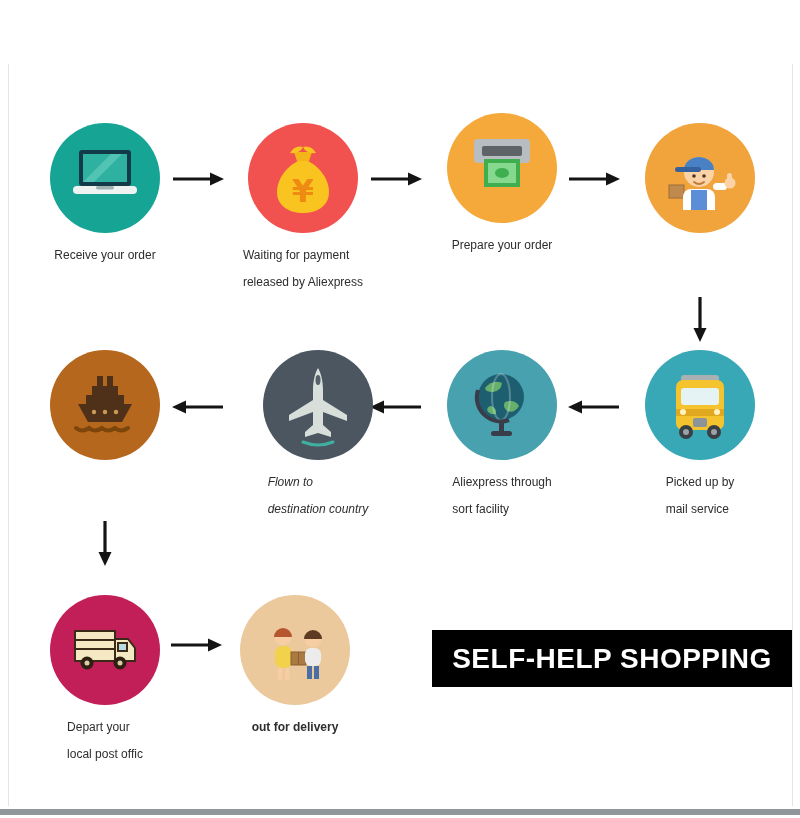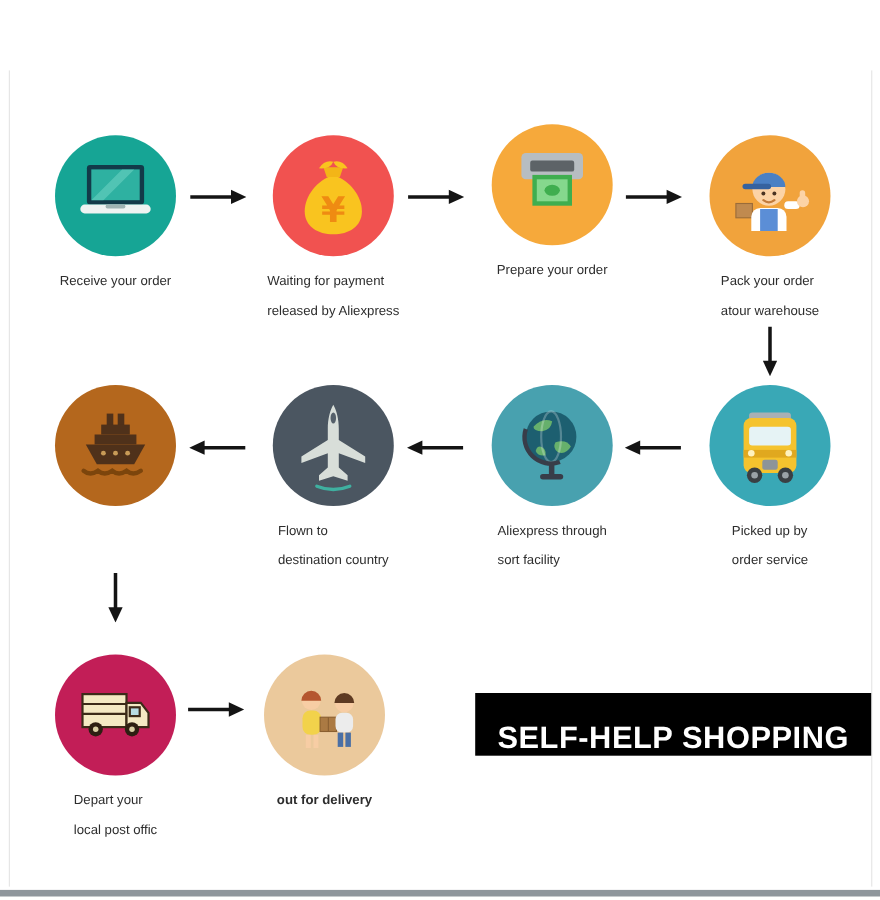--- a/index.html
+++ b/index.html
@@ -15,38 +15,38 @@
   .circle { width:110px; height:110px; border-radius:50%; display:flex; align-items:center; justify-content:center; flex:0 0 auto; }
   .label { margin-top:9px; font-size:12px; line-height:27px; color:#2d2d2d; text-align:left; white-space:pre-line; }
 
   
   .s1 { left:-5px;  top:123px; }
   .s2 { left:193px; top:123px; }
   .s3 { left:392px; top:113px; }
   .s4 { left:590px; top:123px; }
   .s5 { left:590px; top:350px; }
   .s6 { left:392px; top:350px; }
-  .s7 { left:193px; top:350px; }
+  .s7 { left:208px; top:350px;font-style:italic; }
   .s8 { left:-5px;  top:350px; }
   .s9 { left:-5px;  top:595px; }
   .s10{ left:185px; top:595px;font-weight:bold; }
 
   .arrow { position:absolute; }
   .a1 { left:172px; top:171px; }
   .a2 { left:370px; top:171px; }
   .a3 { left:568px; top:171px; }
   .a4 { left:692px; top:296px; }
   .a5 { left:568px; top:399px; }
   .a6 { left:370px; top:399px; }
   .a7 { left:172px; top:399px; }
   .a8 { left:97px;  top:520px; }
   .a9 { left:170px; top:637px; }
 
   .banner { position:absolute; left:432px; top:630px; width:360px; height:57px;
-            display:flex; align-items:flex-end; justify-content:center; }
+            display:flex; align-items:center; justify-content:center; }
   .banner span { font-size:28px; font-weight:bold; letter-spacing:0.5px; }
 </style>
 </head>
 <body>
 
 <div class="canvas">
 
   <div class="side-line left"></div>
   <div class="side-line right"></div>
   <div class="bottom-bar"></div>
@@ -116,22 +116,20 @@
         <circle cx="49" cy="53" r="1.8" fill="#4a3322"></circle>
         <circle cx="59" cy="53" r="1.8" fill="#4a3322"></circle>
         <path d="M49 59 q5 4 10 0" stroke="#c27a3a" stroke-width="2" fill="none" stroke-linecap="round"></path>
         <path d="M38 87 v-13 a8 8 0 0 1 8 -8 h16 a8 8 0 0 1 8 8 v13 z" fill="#ffffff"></path>
         <path d="M46 87 v-20 h16 v20 z" fill="#5b8ed6"></path>
         <rect x="68" y="60" width="14" height="7" rx="3.5" fill="#ffffff"></rect>
         <circle cx="85" cy="60" r="5.5" fill="#fcd3a6"></circle>
         <rect x="82" y="50" width="5" height="9" rx="2.5" fill="#fcd3a6"></rect>
       </svg>
     </div>
-    <div class="label">Pack your order
-atour warehouse</div>
   </div>
 
   <svg class="arrow a4" width="16" height="46" viewBox="0 0 16 46">
     <line x1="8" y1="1" x2="8" y2="34" stroke="#141414" stroke-width="3.2"></line>
       <polygon points="1.5,32 8,46 14.5,32" fill="#141414"></polygon>
   </svg>
 
   <div class="step s5">
     <div class="circle" style="background: rgb(57, 168, 182);">
       <svg width="110" height="110" viewBox="0 0 110 110">
@@ -142,21 +140,21 @@
         <circle cx="38" cy="62" r="3" fill="#fff2bf"></circle>
         <circle cx="72" cy="62" r="3" fill="#fff2bf"></circle>
         <rect x="48" y="68" width="14" height="9" rx="2" fill="#8d9499"></rect>
         <circle cx="41" cy="82" r="7" fill="#3a3f43"></circle>
         <circle cx="69" cy="82" r="7" fill="#3a3f43"></circle>
         <circle cx="41" cy="82" r="3" fill="#9aa2a7"></circle>
         <circle cx="69" cy="82" r="3" fill="#9aa2a7"></circle>
       </svg>
     </div>
     <div class="label">Picked up by
-order service</div>
+mail service</div>
   </div>
 
   <svg class="arrow a5" width="52" height="16" viewBox="0 0 52 16">
     <polygon points="14,1.5 0,8 14,14.5" fill="#141414"></polygon>
       <line x1="12" y1="8" x2="51" y2="8" stroke="#141414" stroke-width="3.2"></line>
   </svg>
 
   <div class="step s6">
     <div class="circle" style="background: rgb(72, 161, 175);">
       <svg width="110" height="110" viewBox="0 0 110 110">

